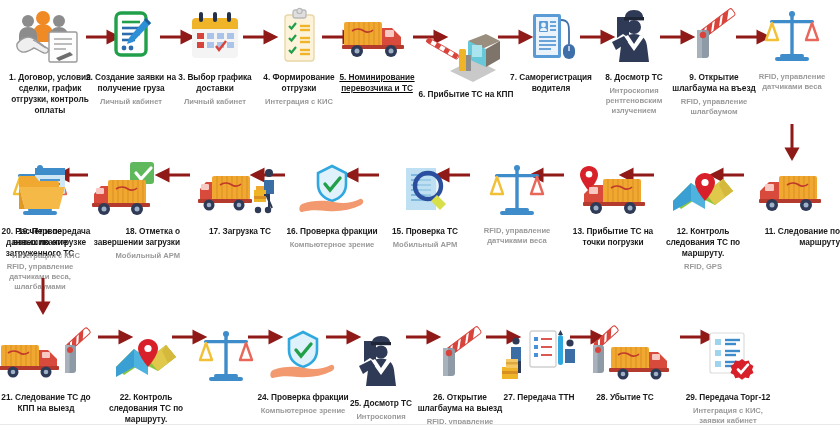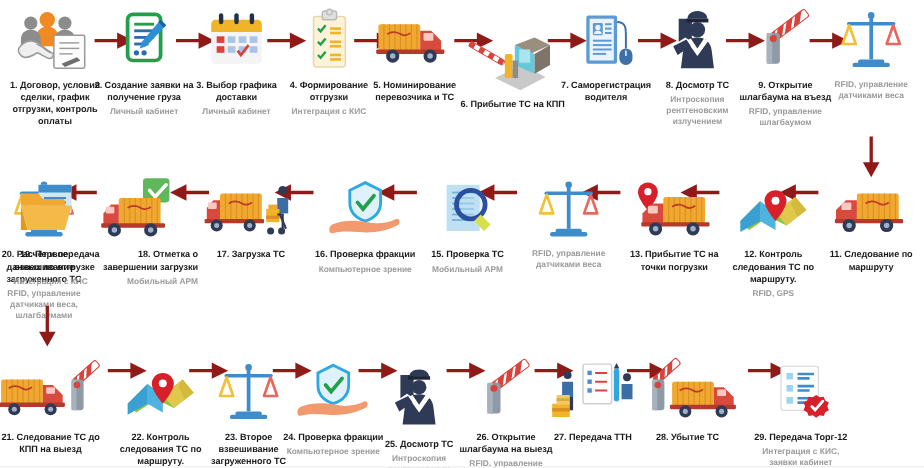--- a/index.html
+++ b/index.html
@@ -156,21 +156,21 @@
     <div class="title">4. Формирование отгрузки</div>
     <div class="sub">Интеграция с КИС</div>
   </div>
 
   <div class="arrow" style="left:322px;top:32px;">
     <svg width="32" height="10" viewBox="0 0 32 10">
         <path d="M0 5h22M22 0l10 5-10 5z" stroke="#8f1a17" stroke-width="3" fill="#8f1a17"></path>
       </svg>
   </div>
 
-  <div class="step" style="left:329px;top:6px;">
+  <div class="step" style="left:329px;top:6px;text-decoration:underline;">
     <div class="icon-wrap">
       <svg width="70" height="46" viewBox="0 0 70 46">
         <rect x="2" y="8" width="38" height="24" rx="2" fill="#f0a830"></rect>
         <g stroke="#d98f22" stroke-width="1">
           <line x1="7" y1="8" x2="7" y2="32"></line>
             <line x1="12" y1="8" x2="12" y2="32"></line>
           <line x1="17" y1="8" x2="17" y2="32"></line>
             <line x1="22" y1="8" x2="22" y2="32"></line>
           <line x1="27" y1="8" x2="27" y2="32"></line>
             <line x1="32" y1="8" x2="32" y2="32"></line>
@@ -319,21 +319,21 @@
     </div>
     <div class="sub">RFID, управление датчиками веса</div>
   </div>
 
   <div class="varrow" style="left:785px;top:124px;">
     <svg width="14" height="36" viewBox="0 0 14 36">
         <path d="M7 0v25M2 25l5 9 5-9z" stroke="#8f1a17" stroke-width="3" fill="#8f1a17"></path>
       </svg>
   </div>
 
-  <div class="step" style="left:744px;top:160px;">
+  <div class="step" style="left:744px;top:160px;text-align:right;">
     <div class="icon-wrap">
       <svg width="70" height="46" viewBox="0 0 70 46">
         <rect x="22" y="8" width="38" height="24" rx="2" fill="#f0a830"></rect>
         <g stroke="#d98f22" stroke-width="1">
           <line x1="27" y1="8" x2="27" y2="32"></line>
             <line x1="32" y1="8" x2="32" y2="32"></line>
           <line x1="37" y1="8" x2="37" y2="32"></line>
             <line x1="42" y1="8" x2="42" y2="32"></line>
           <line x1="47" y1="8" x2="47" y2="32"></line>
             <line x1="52" y1="8" x2="52" y2="32"></line>
@@ -475,21 +475,21 @@
     <div class="title">16. Проверка фракции</div>
     <div class="sub">Компьютерное зрение</div>
   </div>
 
   <div class="arrow" style="left:253px;top:170px;">
     <svg width="32" height="10" viewBox="0 0 32 10">
         <path d="M32 5H10M10 0L0 5l10 5z" stroke="#8f1a17" stroke-width="3" fill="#8f1a17"></path>
       </svg>
   </div>
 
-  <div class="step" style="left:180px;top:160px;">
+  <div class="step" style="left:192px;top:160px;">
     <div class="icon-wrap">
       <svg width="84" height="50" viewBox="0 0 84 50">
         <rect x="14" y="10" width="38" height="24" rx="2" fill="#f0a830"></rect>
         <g stroke="#d98f22" stroke-width="1">
           <line x1="19" y1="10" x2="19" y2="34"></line>
             <line x1="24" y1="10" x2="24" y2="34"></line>
           <line x1="29" y1="10" x2="29" y2="34"></line>
             <line x1="34" y1="10" x2="34" y2="34"></line>
           <line x1="39" y1="10" x2="39" y2="34"></line>
             <line x1="44" y1="10" x2="44" y2="34"></line>
@@ -654,21 +654,20 @@
       <svg width="56" height="54" viewBox="0 0 56 54">
         <circle cx="28" cy="4" r="3" fill="#3f8ccb"></circle>
         <rect x="26.3" y="6" width="3.4" height="38" fill="#3f8ccb"></rect>
         <rect x="6" y="10" width="44" height="3.2" rx="1.6" fill="#3f8ccb"></rect>
         <path d="M8 13l-6 17h12z" fill="#fff" stroke="#f2c037" stroke-width="2.4" stroke-linejoin="round"></path>
         <path d="M48 13l-6 17h12z" fill="#fff" stroke="#e8675a" stroke-width="2.4" stroke-linejoin="round"></path>
         <rect x="16" y="44" width="24" height="4" rx="2" fill="#3f8ccb"></rect>
         <rect x="11" y="47" width="34" height="4" rx="2" fill="#3f8ccb"></rect>
       </svg>
     </div>
-    <div class="title">23. Второе взвешивание загруженного ТС</div>
 
   </div>
 
   <div class="arrow" style="left:248px;top:332px;">
     <svg width="32" height="10" viewBox="0 0 32 10">
         <path d="M0 5h22M22 0l10 5-10 5z" stroke="#8f1a17" stroke-width="3" fill="#8f1a17"></path>
       </svg>
   </div>
 
   <div class="step" style="left:255px;top:326px;">

